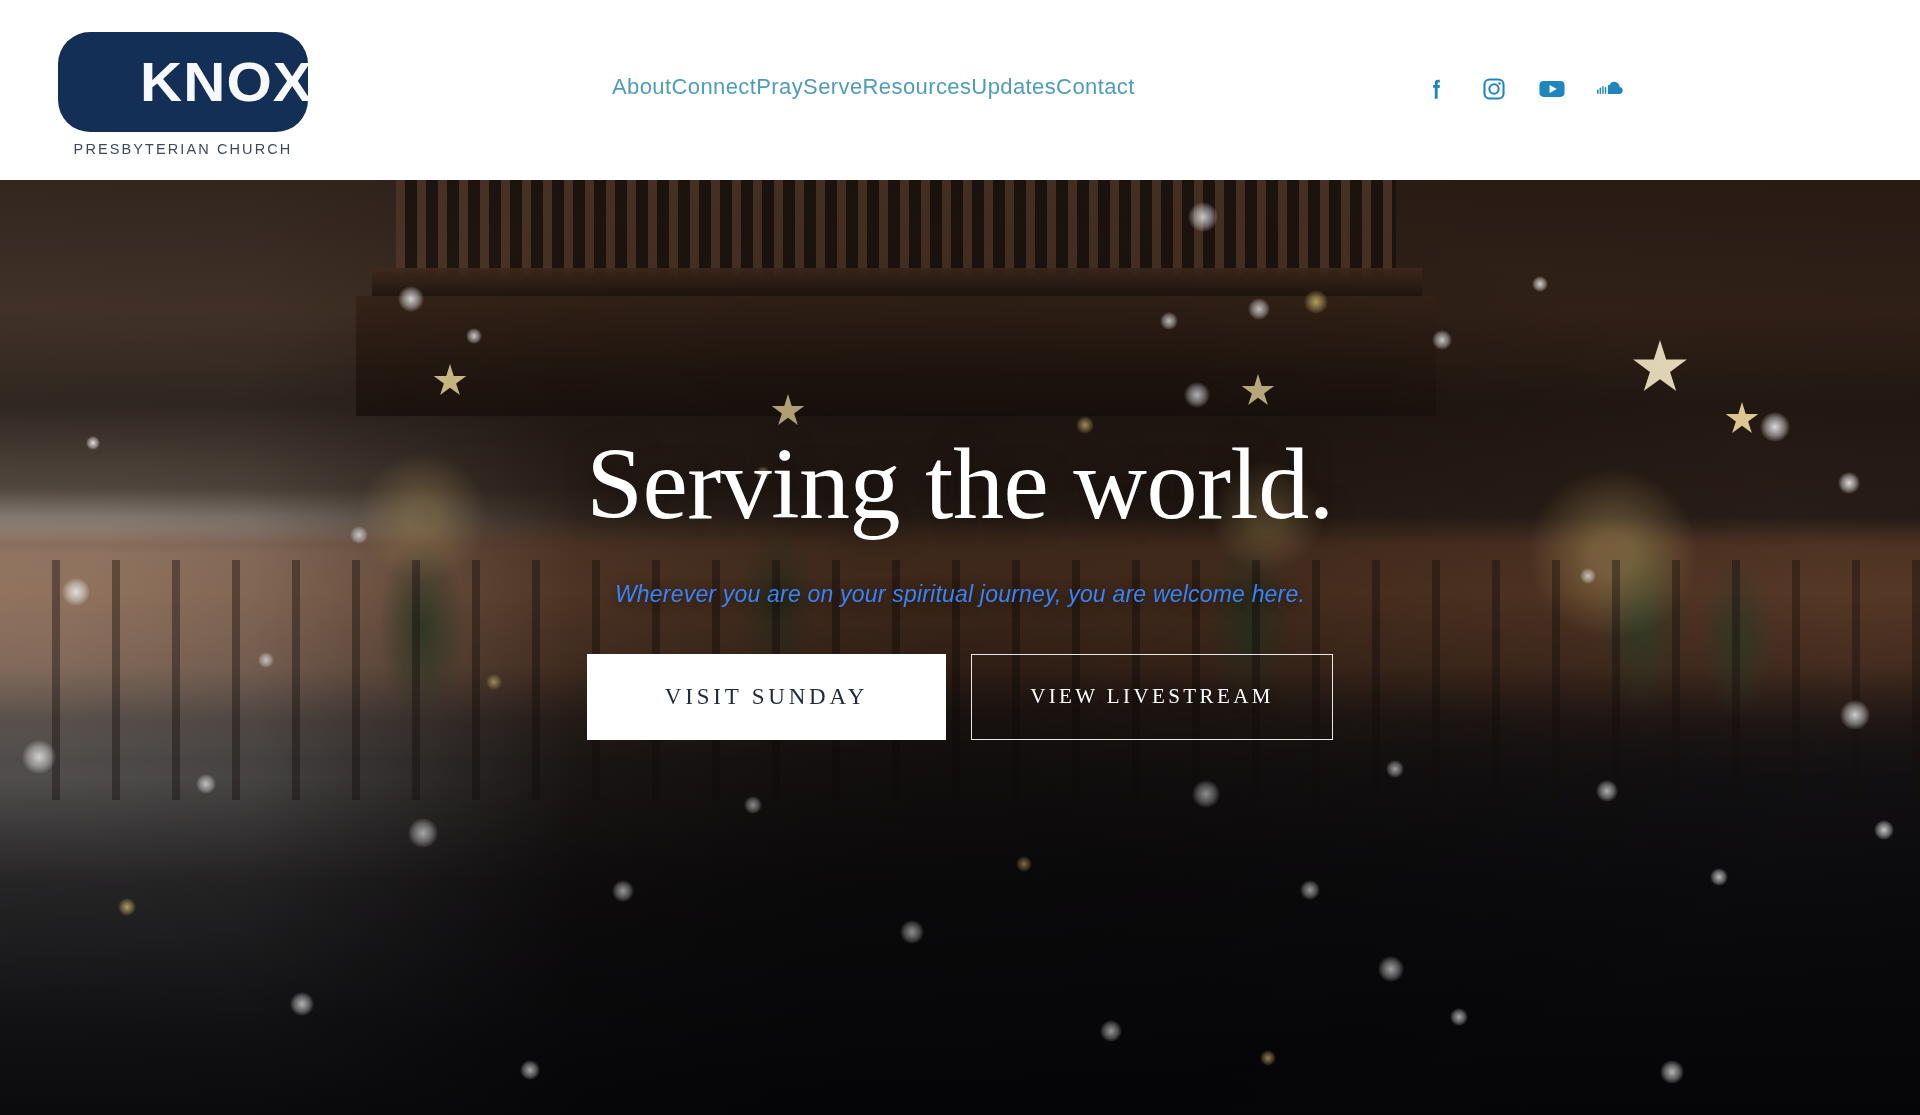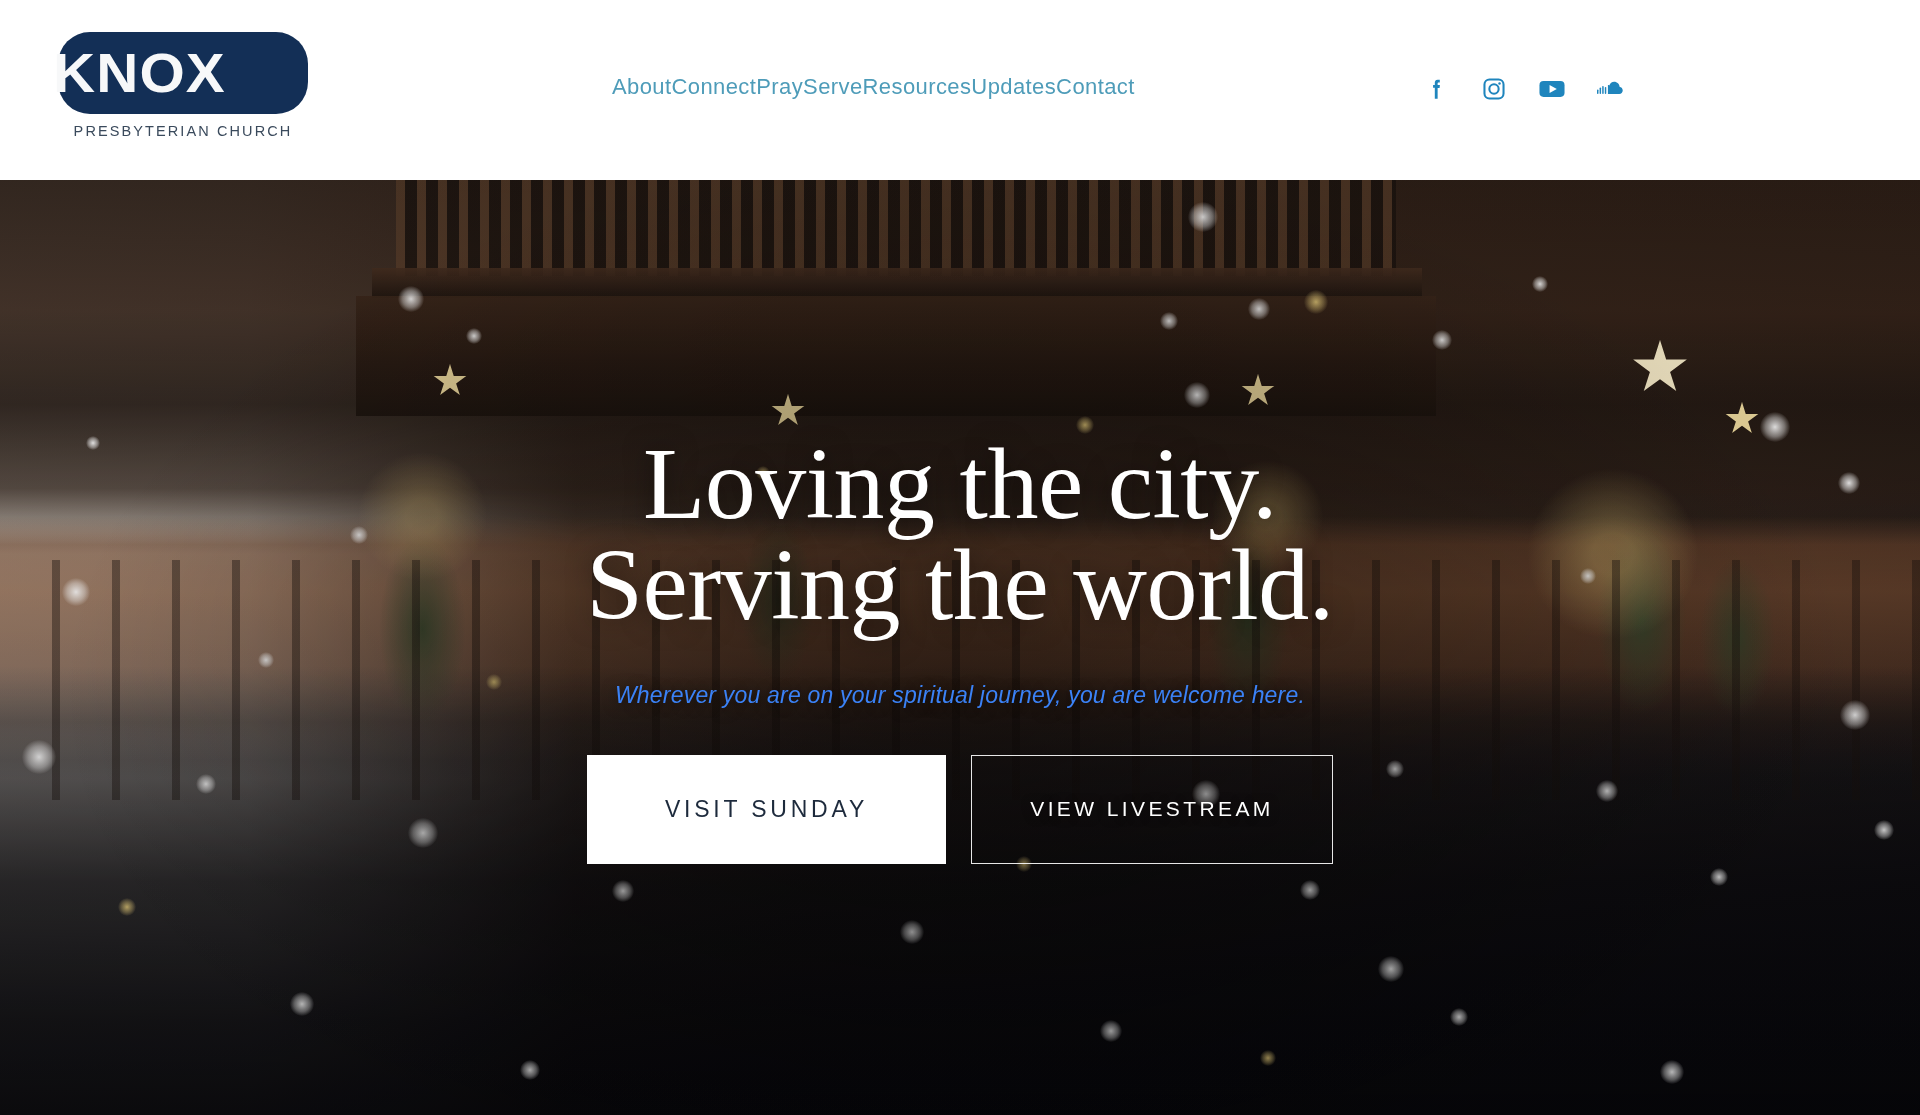--- a/index.html
+++ b/index.html
@@ -26,24 +26,24 @@
   .logo-wrap {
     position:absolute;
     left:58px;
     top:32px;
     width:250px;
     cursor:pointer;
   }
   .logo-box {
     background:#132f56;
     width:250px;
-    height:82px;
+    height:100px;
     display:flex;
     align-items:center;
-    justify-content:flex-start;
+    justify-content:flex-end;
     border-radius:32px;
   }
   .logo-word {
     color:#f7f8f9;
     font-family:"Liberation Sans", sans-serif;
     font-weight:bold;
     font-size:55px;
     letter-spacing:1px;
     line-height:1;
     transform:scaleX(1.06);
@@ -274,26 +274,26 @@
     white-space:nowrap;
   }
 
   .cta-row {
     margin-top:46px;
     display:flex;
     align-items:flex-start;
     gap:14px;
   }
   .btn {
-    height:109px;
+    height:86px;
     display:flex;
     align-items:center;
     justify-content:center;
     cursor:pointer;
-    font-family:Liberation Sans, sans-serif;
+    font-family:Liberation Serif, serif;
     font-size:23px;
     letter-spacing:3.8px;
   }
   .btn-solid {
     width:359px;
     background:#ffffff;
     color:#1d2a3c;
     border:none;
   }
   .btn-ghost {
@@ -431,21 +431,20 @@
     <i style="left:1450px; top:828px; width:18px; height:18px;"></i>
     <i style="left:1660px; top:880px; width:24px; height:24px;"></i>
     <i style="left:86px;   top:256px; width:14px; height:14px;"></i>
     <i style="left:1580px; top:388px; width:16px; height:16px;"></i>
   </div>
 
   <div class="hero-veil"></div>
 
   <div class="hero-content">
     <h1 class="headline">
-      <span class="ln">Loving the city.</span>
       <span class="ln">Serving the world.</span>
     </h1>
 
     <p class="subhead">Wherever you are on your spiritual journey, you are welcome here.</p>
 
     <div class="cta-row">
       <button class="btn btn-solid">VISIT SUNDAY</button>
       <button class="btn btn-ghost">VIEW LIVESTREAM</button>
     </div>
   </div>

